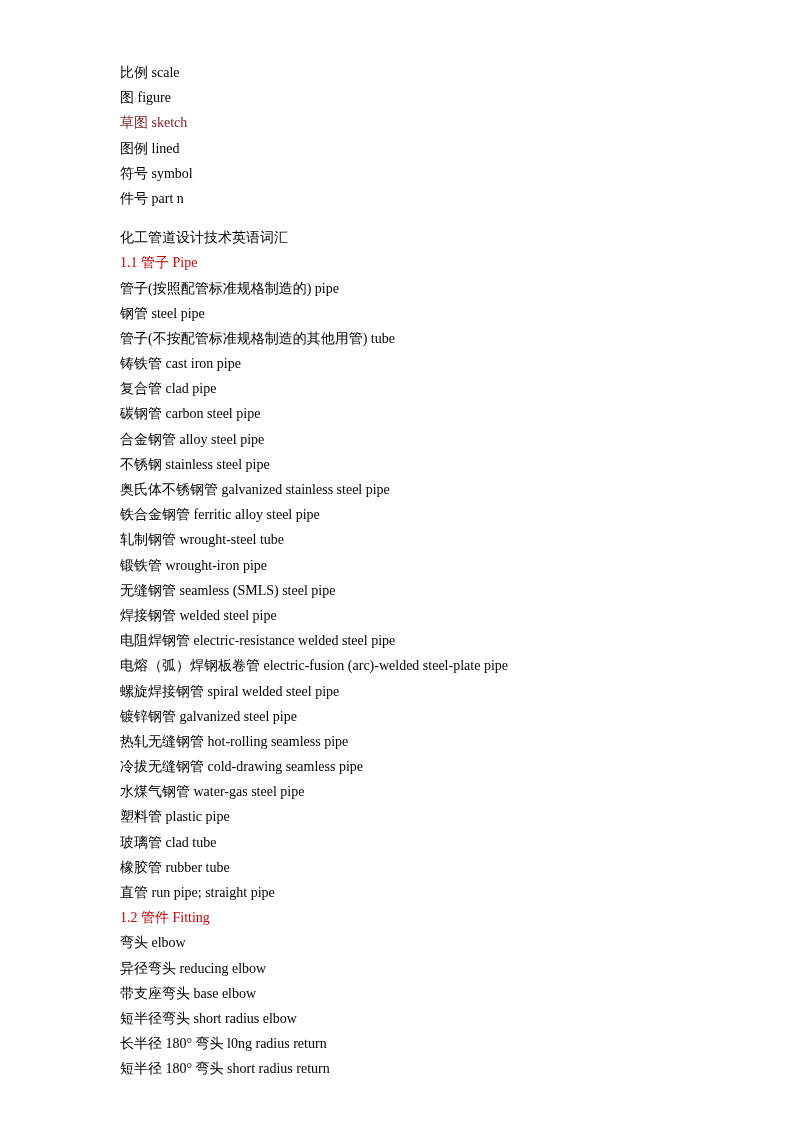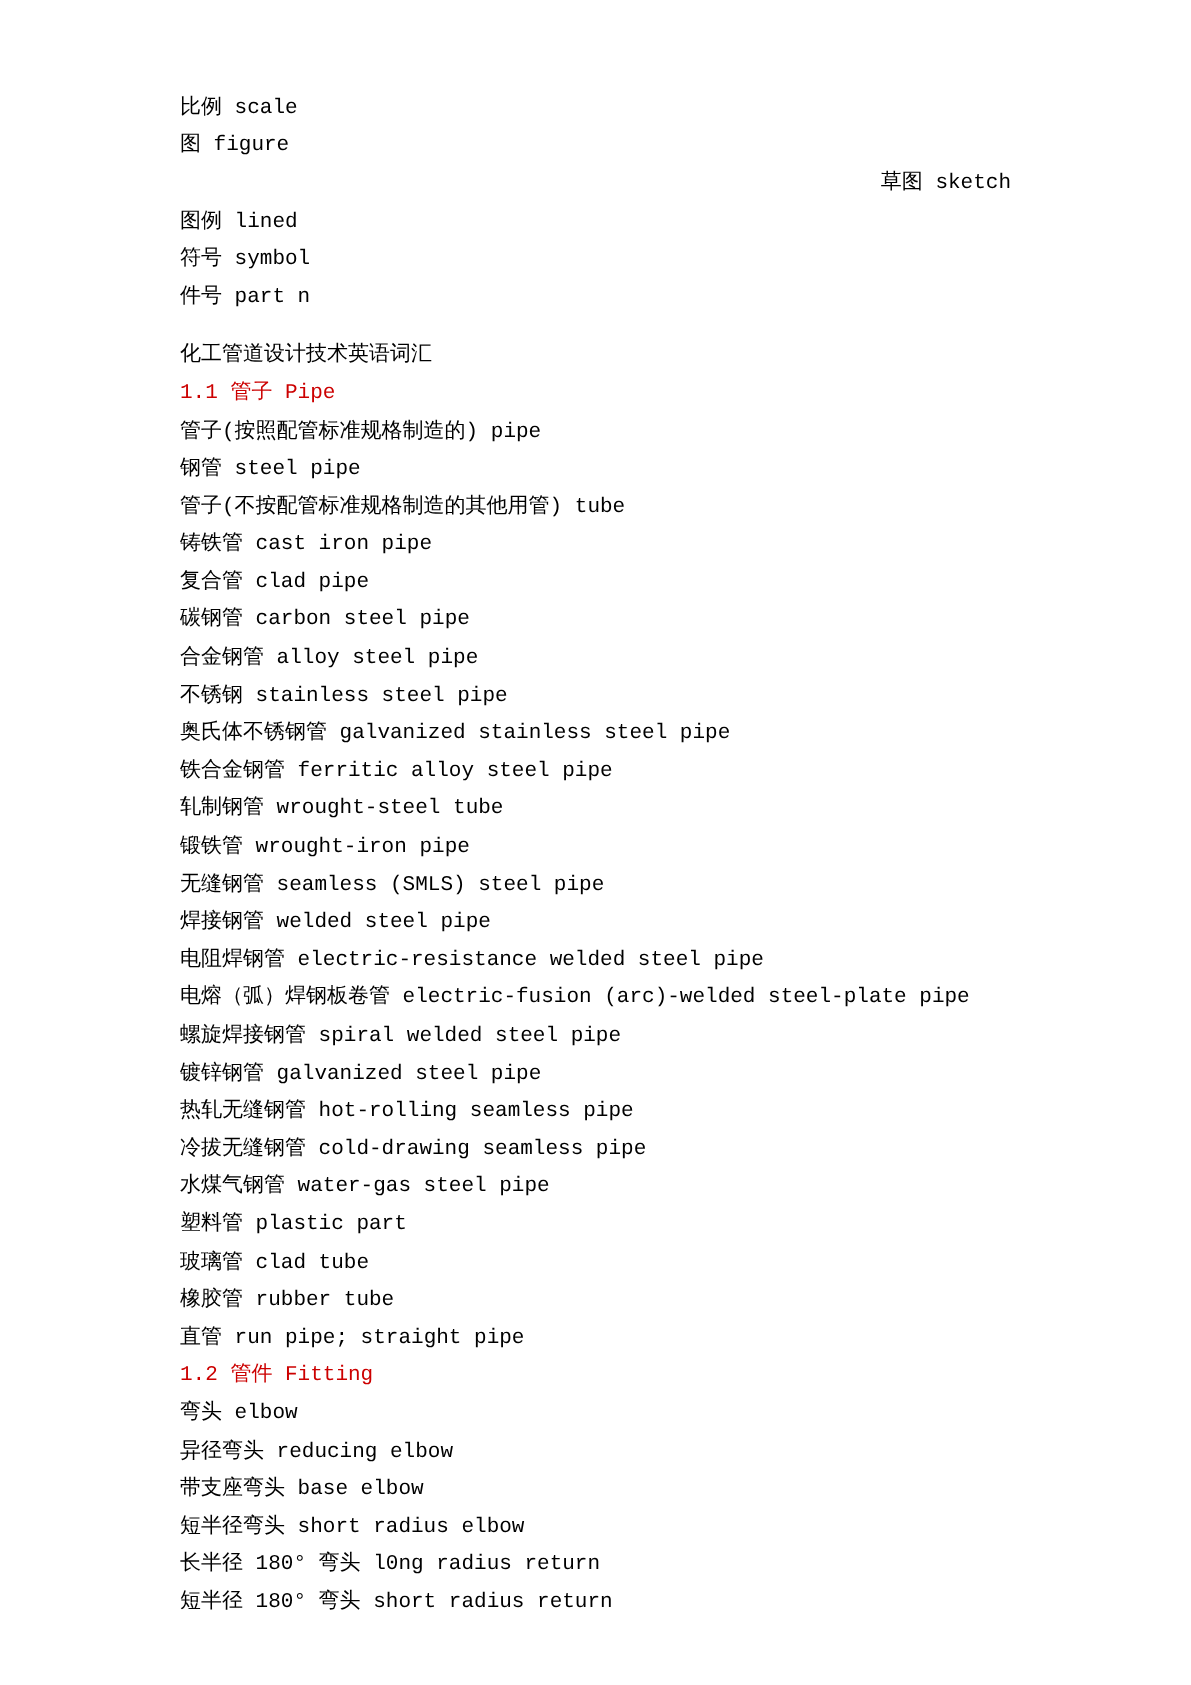--- a/index.html
+++ b/index.html
@@ -11,25 +11,23 @@
       background: #ffffff;
       font-family: "SimSun", "宋体", serif;
       font-size: 14px;
       color: #000000;
       padding: 60px 120px 60px 120px;
       line-height: 1.8;
     }
     .line {
       display: block;
       margin: 0;
-      font-family: Liberation Mono, monospace;
     }
     .blue {
-      color: #000000;
-      text-align: right;
+      color: #7f1d1d;
     }
     .red {
       color: #cc0000;
     }
     .spacer {
       display: block;
       height: 1em;
     }
   </style>
 </head>
@@ -59,21 +57,21 @@
     <span class="line">锻铁管  wrought-iron pipe</span>
     <span class="line">无缝钢管  seamless (SMLS) steel pipe</span>
     <span class="line">焊接钢管  welded steel pipe</span>
     <span class="line">电阻焊钢管  electric-resistance welded steel pipe</span>
     <span class="line">电熔（弧）焊钢板卷管  electric-fusion (arc)-welded steel-plate pipe</span>
     <span class="line">螺旋焊接钢管  spiral welded steel pipe</span>
     <span class="line">镀锌钢管  galvanized steel pipe</span>
     <span class="line">热轧无缝钢管  hot-rolling seamless pipe</span>
     <span class="line">冷拔无缝钢管  cold-drawing seamless pipe</span>
     <span class="line">水煤气钢管  water-gas steel pipe</span>
-    <span class="line">塑料管  plastic part</span>
+    <span class="line">塑料管  plastic pipe</span>
     <span class="line">玻璃管  clad tube</span>
     <span class="line">橡胶管  rubber tube</span>
     <span class="line">直管  run pipe; straight pipe</span>
     <span class="line red">1.2 管件  Fitting</span>
     <span class="line">弯头  elbow</span>
     <span class="line">异径弯头  reducing elbow</span>
     <span class="line">带支座弯头  base elbow</span>
     <span class="line">短半径弯头  short radius elbow</span>
     <span class="line">长半径 180° 弯头  l0ng radius return</span>
     <span class="line">短半径 180° 弯头  short radius return</span>

